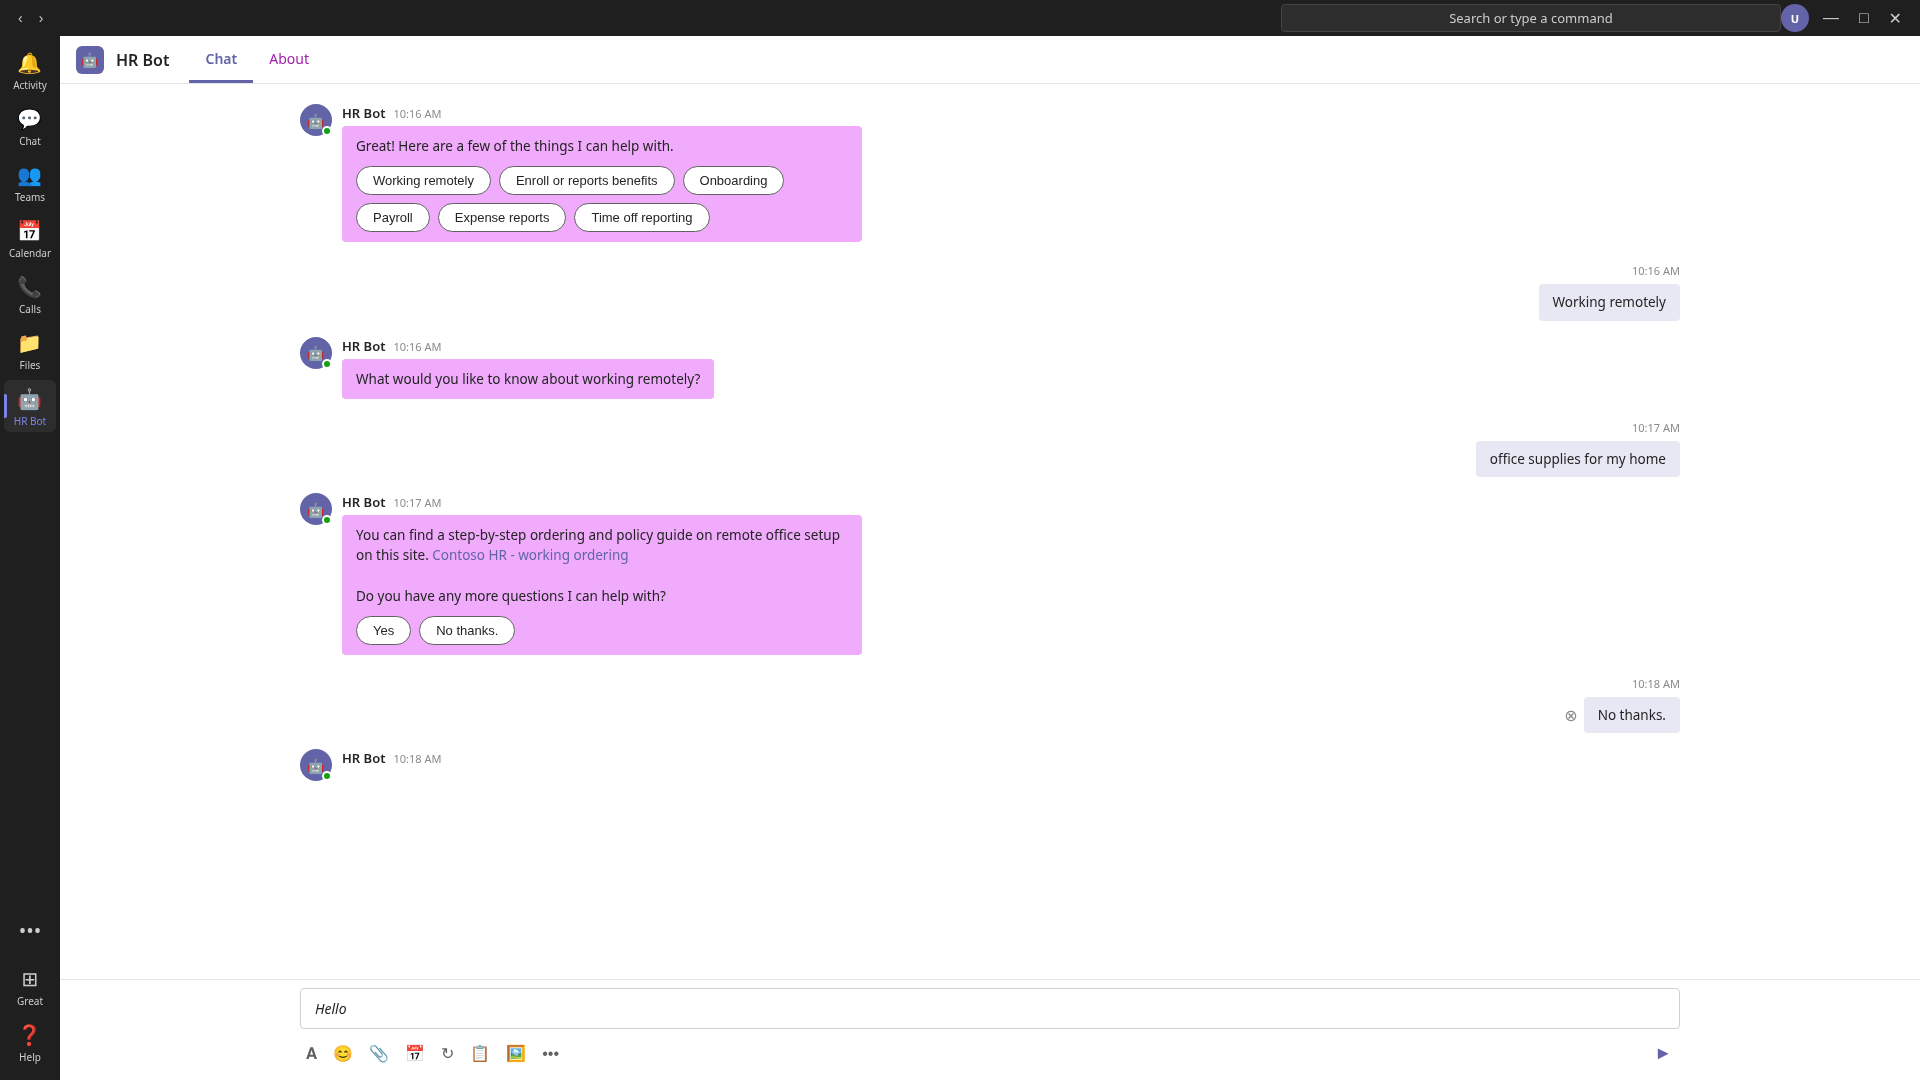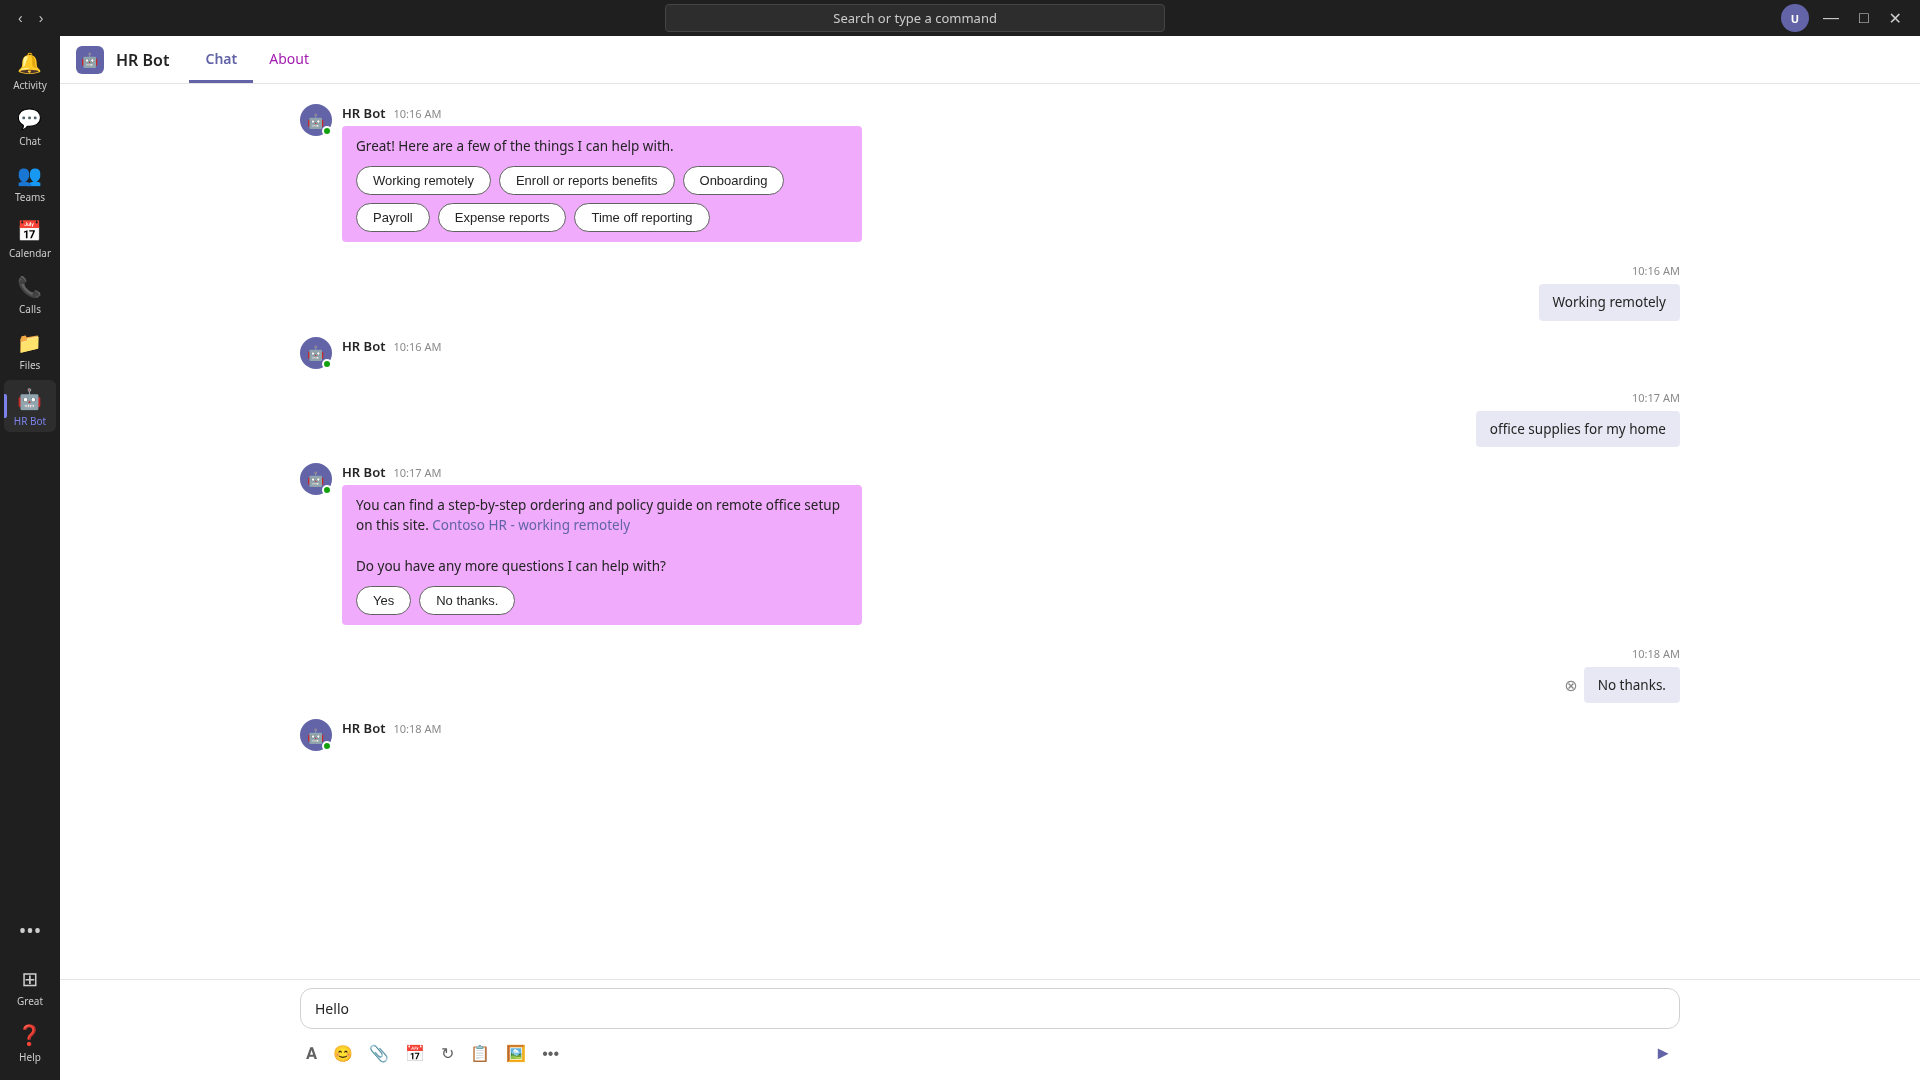--- a/index.html
+++ b/index.html
@@ -36,21 +36,21 @@
       background: none;
       border: none;
       color: #ccc;
       cursor: pointer;
       font-size: 14px;
       padding: 2px 6px;
     }
     .titlebar-center {
       flex: 1;
       display: flex;
-      justify-content: center;
+      justify-content: flex-end;
     }
     .search-bar {
       background: #2d2d2d;
       border: 1px solid #444;
       border-radius: 4px;
       padding: 4px 16px;
       color: #ccc;
       width: 500px;
       font-size: 13px;
       text-align: center;
@@ -323,27 +323,28 @@
 
     
     .input-area {
       border-top: 1px solid #e5e5e5;
       padding: 8px 240px;
       background: #fff;
       flex-shrink: 0;
     }
     .input-box {
       border: 1px solid #d1d1d1;
-      border-radius: 12px;
+      border-radius: 4px;
       padding: 10px 14px;
       font-size: 14px;
       color: #242424;
       background: #fff;
       min-height: 40px;
       margin-bottom: 6px;
+      font-style: italic;
     }
     .input-toolbar {
       display: flex;
       align-items: center;
       gap: 4px;
       padding: 4px 0;
     }
     .toolbar-btn {
       background: none;
       border: none;
@@ -483,20 +484,23 @@
       <div class="message-row">
         <div class="bot-avatar">
           🤖
           <div class="status-dot"></div>
         </div>
         <div class="message-content">
           <div class="message-meta">
             <span class="sender-name">HR Bot</span>
             <span class="timestamp">10:16 AM</span>
           </div>
+          <div class="message-bubble">
+            <span>What would you like to know about working remotely?</span>
+          </div>
         </div>
       </div>
 
       <div class="message-row user-message">
         <div class="message-content">
           <div class="user-meta">
             <span class="user-timestamp">10:17 AM</span>
           </div>
           <div class="user-bubble">office supplies for my home</div>
         </div>
@@ -507,21 +511,21 @@
           🤖
           <div class="status-dot"></div>
         </div>
         <div class="message-content">
           <div class="message-meta">
             <span class="sender-name">HR Bot</span>
             <span class="timestamp">10:17 AM</span>
           </div>
           <div class="message-bubble">
             <span>You can find a step-by-step ordering and policy guide on remote office setup on this site.  </span>
-            <a href="#">Contoso HR - working remotely</a>
+            <a href="#">Contoso HR - working ordering</a>
             <br><br>
             <span>Do you have any more questions I can help with?</span>
             <div class="suggestion-buttons">
               <button class="suggestion-btn">Yes</button>
               <button class="suggestion-btn">No thanks.</button>
             </div>
           </div>
         </div>
       </div>
 

